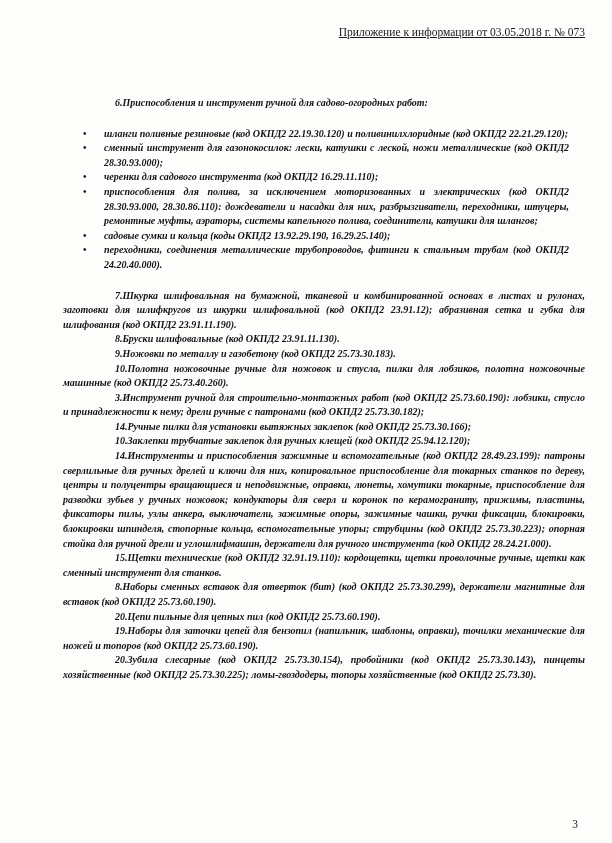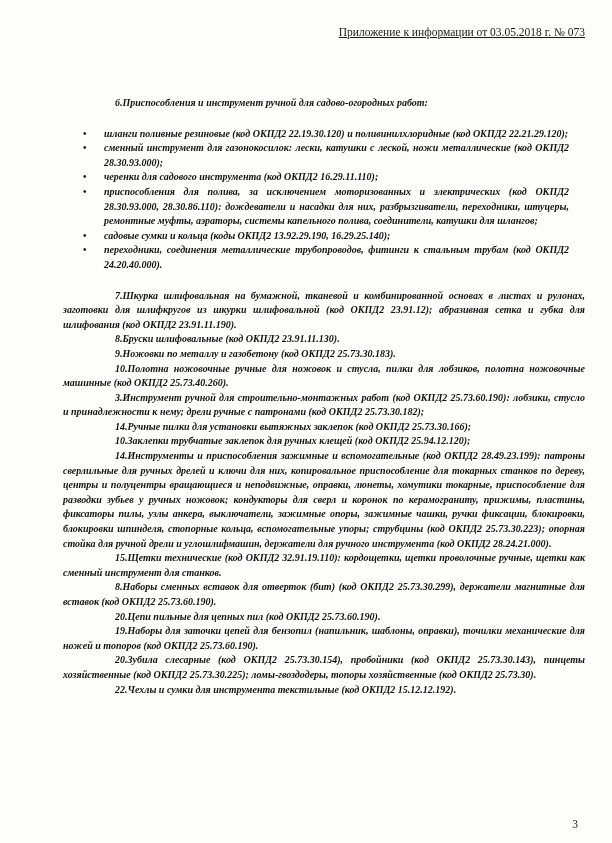--- a/index.html
+++ b/index.html
@@ -89,20 +89,19 @@
       <p class="para"><span class="pnum">10.</span><span>Полотна ножовочные ручные для ножовок и стусла, пилки для лобзиков, полотна ножовочные машинные (код ОКПД2 25.73.40.260).</span></p>
       <p class="para"><span class="pnum">3.</span><span>Инструмент ручной для строительно-монтажных работ (код ОКПД2 25.73.60.190): лобзики, стусло и принадлежности к нему; дрели ручные с патронами (код ОКПД2 25.73.30.182);</span></p>
       <p class="para"><span class="pnum">14.</span><span>Ручные пилки для установки вытяжных заклепок (код ОКПД2 25.73.30.166);</span></p>
       <p class="para"><span class="pnum">10.</span><span>Заклепки трубчатые заклепок для ручных клещей (код ОКПД2 25.94.12.120);</span></p>
       <p class="para"><span class="pnum">14.</span><span>Инструменты и приспособления зажимные и вспомогательные (код ОКПД2 28.49.23.199): патроны сверлильные для ручных дрелей и ключи для них, копировальное приспособление для токарных станков по дереву, центры и полуцентры вращающиеся и неподвижные, оправки, люнеты, хомутики токарные, приспособление для разводки зубьев у ручных ножовок; кондукторы для сверл и коронок по керамограниту, прижимы, пластины, фиксаторы пилы, узлы анкера, выключатели, зажимные опоры, зажимные чашки, ручки фиксации, блокировки, блокировки шпинделя, стопорные кольца, вспомогательные упоры; струбцины (код ОКПД2 25.73.30.223); опорная стойка для ручной дрели и углошлифмашин, держатели для ручного инструмента (код ОКПД2 28.24.21.000).</span></p>
       <p class="para"><span class="pnum">15.</span><span>Щетки технические (код ОКПД2 32.91.19.110): кордощетки, щетки проволочные ручные, щетки как сменный инструмент для станков.</span></p>
       <p class="para"><span class="pnum">8.</span><span>Наборы сменных вставок для отверток (бит) (код ОКПД2 25.73.30.299), держатели магнитные для вставок (код ОКПД2 25.73.60.190).</span></p>
       <p class="para"><span class="pnum">20.</span><span>Цепи пильные для цепных пил (код ОКПД2 25.73.60.190).</span></p>
       <p class="para"><span class="pnum">19.</span><span>Наборы для заточки цепей для бензопил (напильник, шаблоны, оправки), точилки механические для ножей и топоров (код ОКПД2 25.73.60.190).</span></p>
       <p class="para"><span class="pnum">20.</span><span>Зубила слесарные (код ОКПД2 25.73.30.154), пробойники (код ОКПД2 25.73.30.143), пинцеты хозяйственные (код ОКПД2 25.73.30.225); ломы-гвоздодеры, топоры хозяйственные (код ОКПД2 25.73.30).</span></p>
-      <p class="para"><span class="pnum">22.</span><span>Чехлы и сумки для инструмента текстильные (код ОКПД2 15.12.12.192).</span></p>
     </div>
 
   </div>
 
   <div class="page-number">3</div>
 
 </div>
 
 </body></html>

